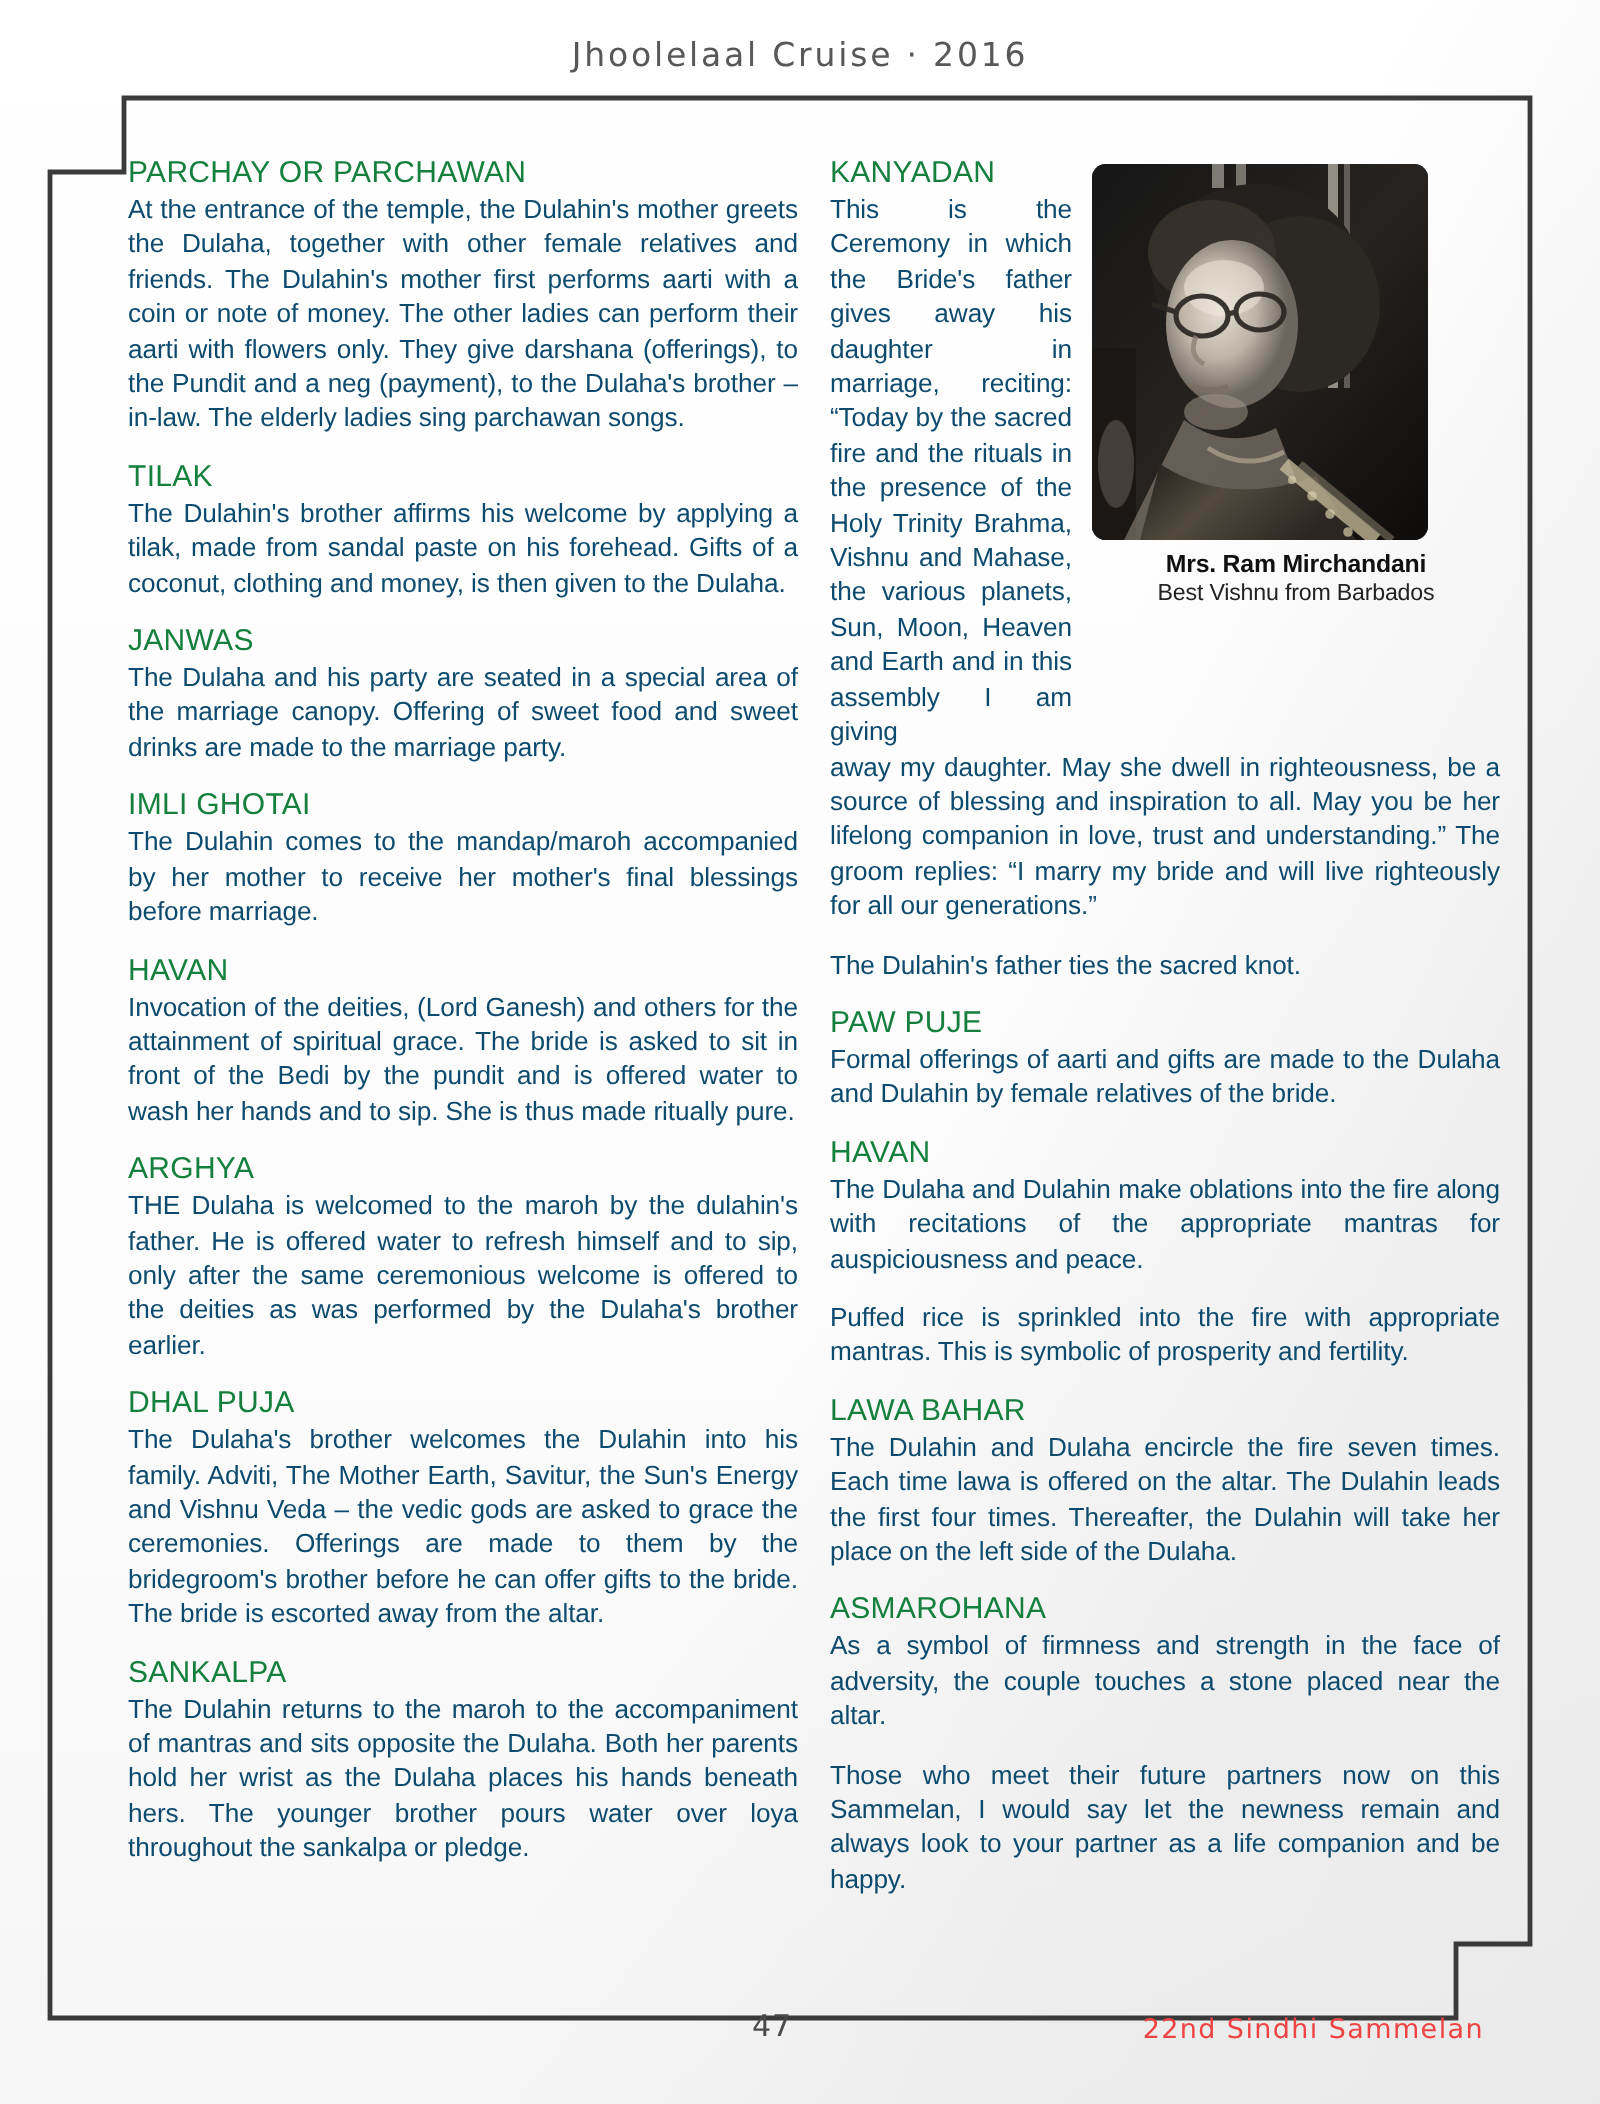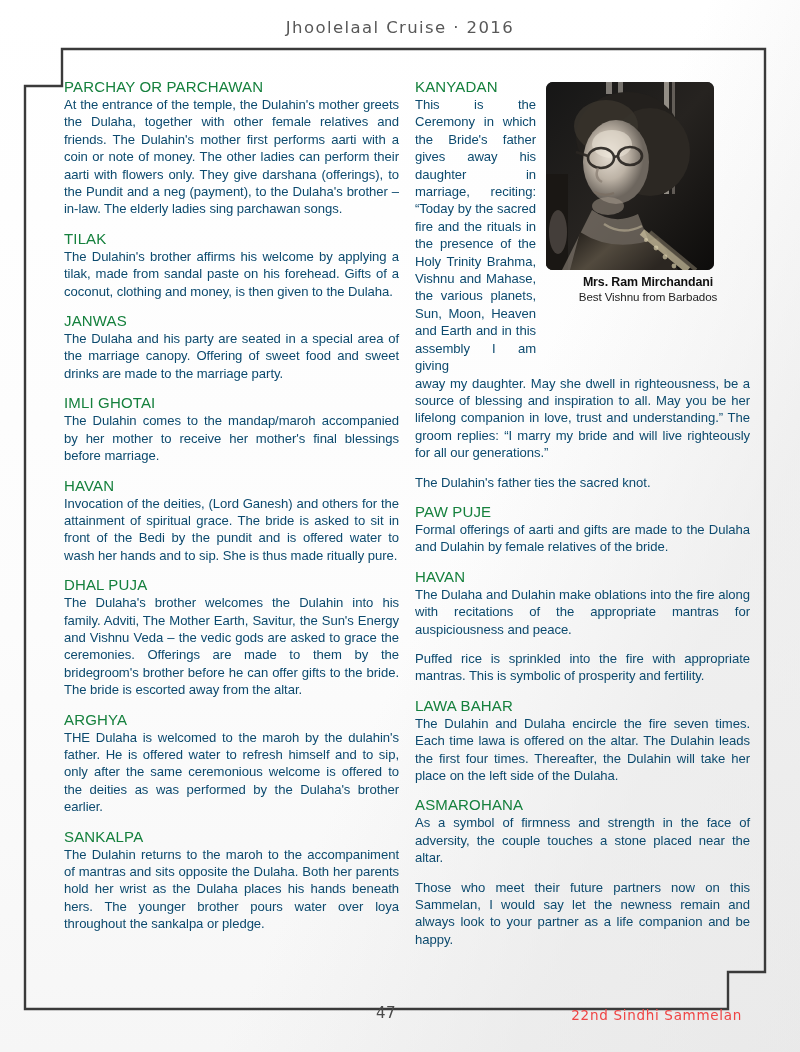--- a/index.html
+++ b/index.html
@@ -170,27 +170,27 @@
       <h3 class="sec">IMLI GHOTAI</h3>
       <p class="body">The Dulahin comes to the mandap/maroh accompanied by her mother to receive her mother's final blessings before marriage.</p>
     </div>
 
     <div class="sec-block">
       <h3 class="sec">HAVAN</h3>
       <p class="body">Invocation of the deities, (Lord Ganesh) and others for the attainment of spiritual grace. The bride is asked to sit in front of the Bedi by the pundit and is offered water to wash her hands and to sip. She is thus made ritually pure.</p>
     </div>
 
     <div class="sec-block">
+      <h3 class="sec">ARGHYA</h3>
+      <p class="body">THE Dulaha is welcomed to the maroh by the dulahin's father.  He is offered water to refresh himself and to sip, only after the same ceremonious welcome is offered to the deities as was performed by the Dulaha's brother earlier.</p>
+    </div>
+
+    <div class="sec-block">
       <h3 class="sec">DHAL PUJA</h3>
       <p class="body">The Dulaha's brother welcomes the Dulahin into his family. Adviti, The Mother Earth, Savitur, the Sun's Energy and Vishnu Veda – the vedic gods are asked to grace the ceremonies. Offerings are made to them by the bridegroom's brother before he can offer gifts to the bride. The bride is escorted away from the altar.</p>
-    </div>
-
-    <div class="sec-block">
-      <h3 class="sec">ARGHYA</h3>
-      <p class="body">THE Dulaha is welcomed to the maroh by the dulahin's father.  He is offered water to refresh himself and to sip, only after the same ceremonious welcome is offered to the deities as was performed by the Dulaha's brother earlier.</p>
     </div>
 
     <div class="sec-block">
       <h3 class="sec">SANKALPA</h3>
       <p class="body last">The Dulahin returns to the maroh to the accompaniment of mantras and sits opposite the Dulaha.  Both her parents hold her wrist as the Dulaha places his hands beneath hers.  The younger brother pours water over loya throughout the sankalpa or pledge.</p>
     </div>
 
   </div>
 
   <div class="col-right">

